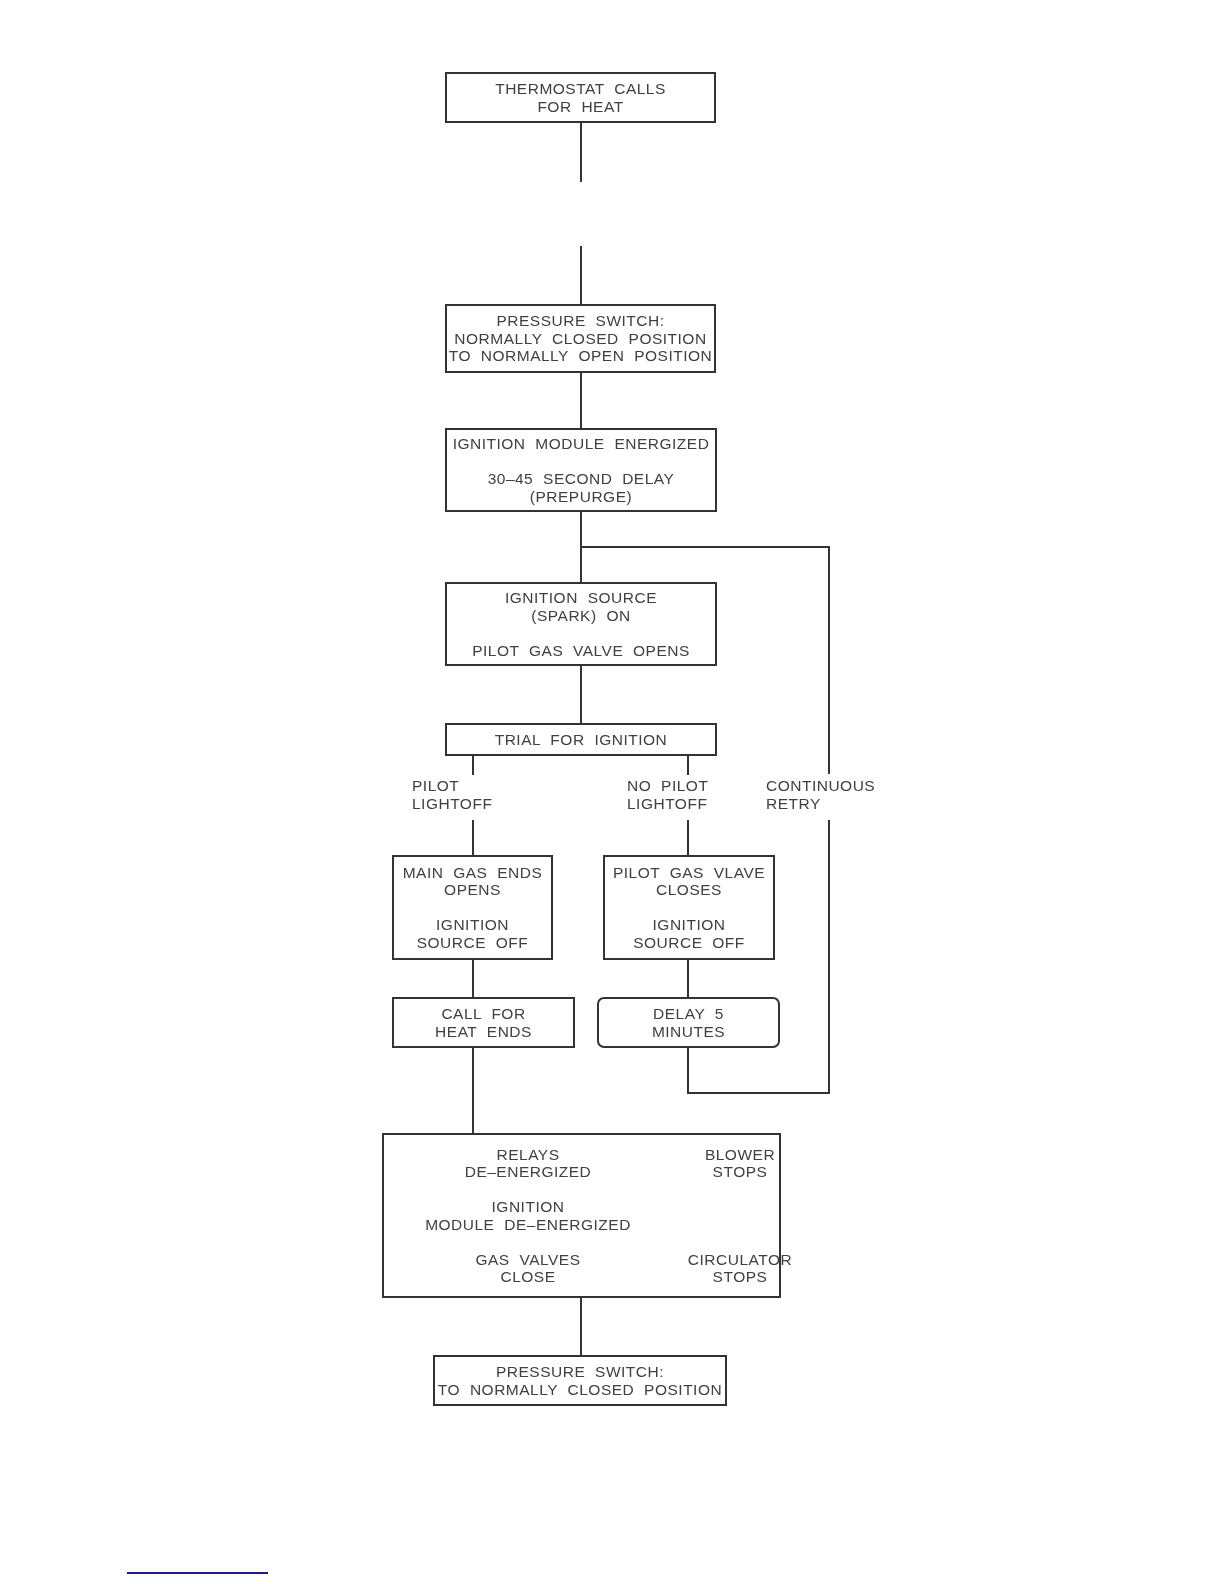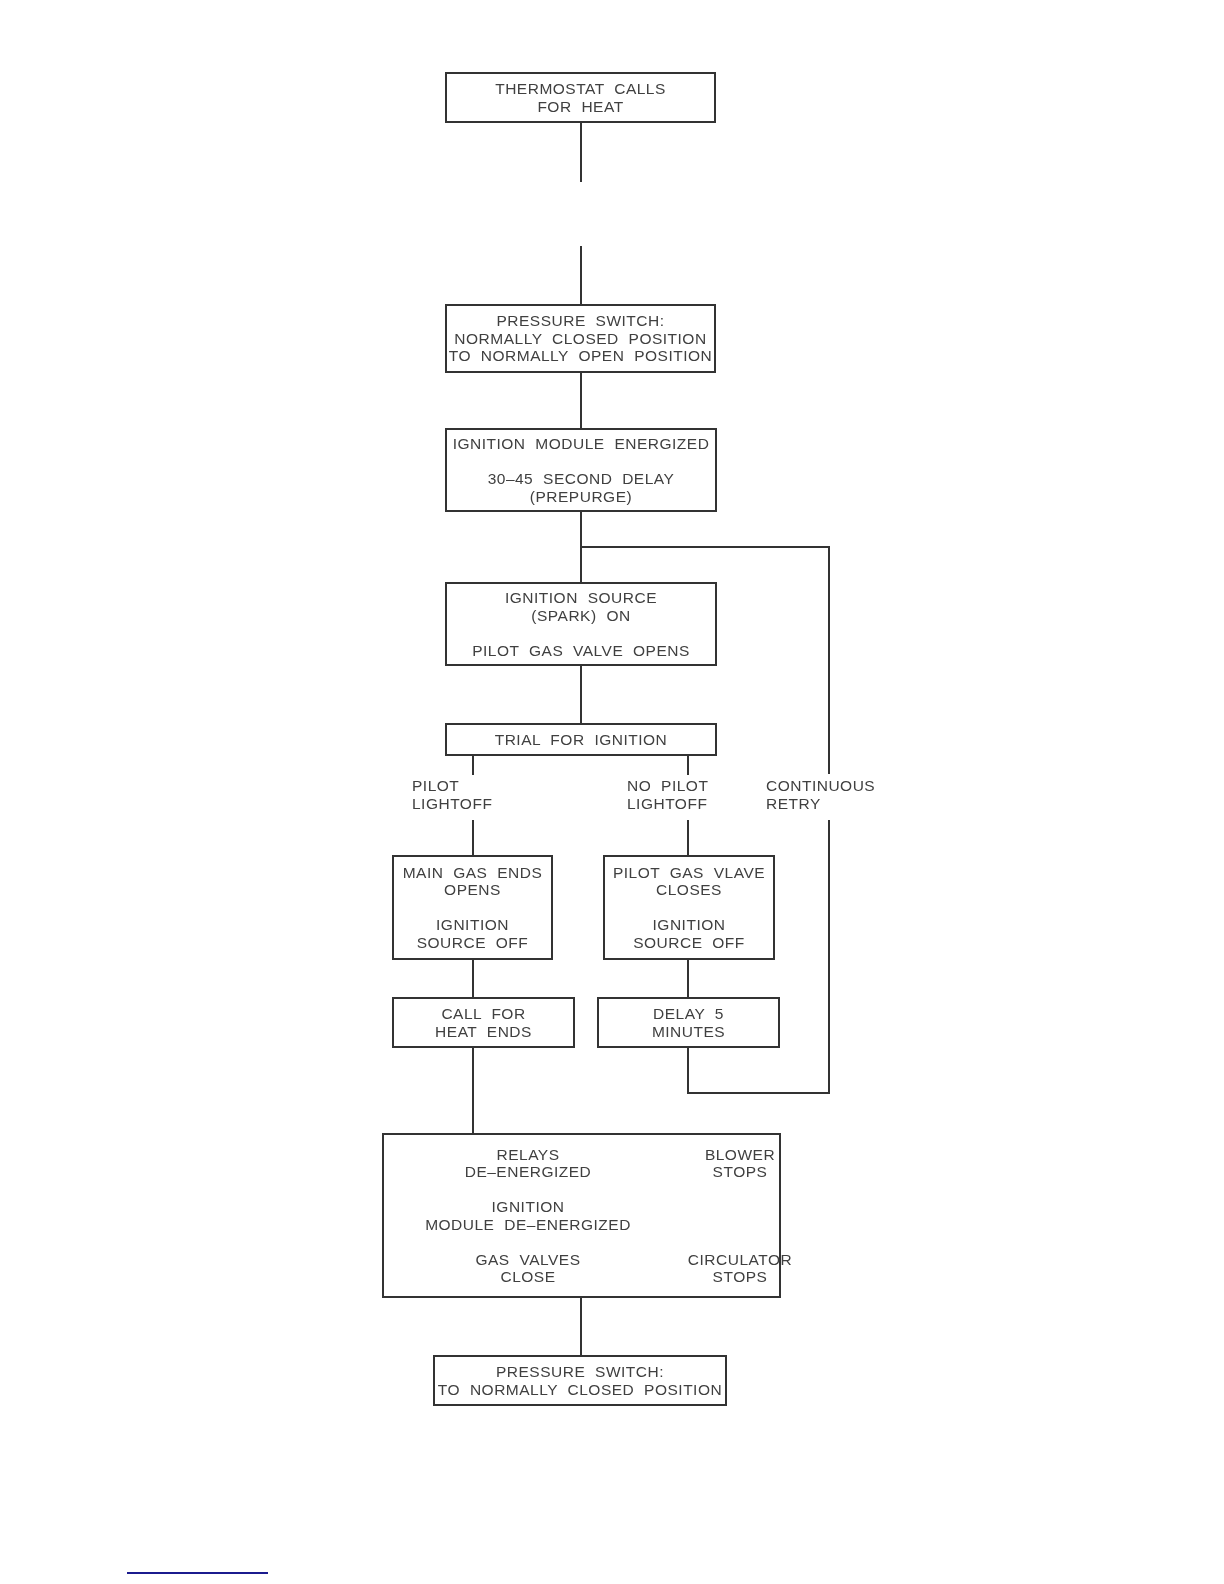--- a/index.html
+++ b/index.html
@@ -155,21 +155,21 @@
       <div class="bl"></div>
       <div class="bl">IGNITION</div>
       <div class="bl">SOURCE OFF</div>
     </div>
 
   <div class="box" style="left: 382px; top: 997px; width: 183px; height: 51px; border-color: rgb(51, 51, 51); margin-left: 10px;">
       <div class="bl">CALL FOR</div>
       <div class="bl">HEAT ENDS</div>
     </div>
 
-  <div class="box" style="left: 597px; top: 997px; width: 183px; height: 51px; border-color: rgb(51, 51, 51);">
+  <div class="box" style="left: 597px; top: 997px; width: 183px; height: 51px; border-color: rgb(51, 51, 51); border-radius: 7px;">
       <div class="bl">DELAY 5</div>
       <div class="bl">MINUTES</div>
     </div>
 
   <div class="box" style="left: 382px; top: 1133px; width: 399px; height: 165px; border-color: rgb(51, 51, 51);">
     <div class="bigbox-col" style="left:0; width:232px;">
         <div class="bl">RELAYS</div>
         <div class="bl">DE–ENERGIZED</div>
         <div class="bl"></div>
         <div class="bl">IGNITION</div>

